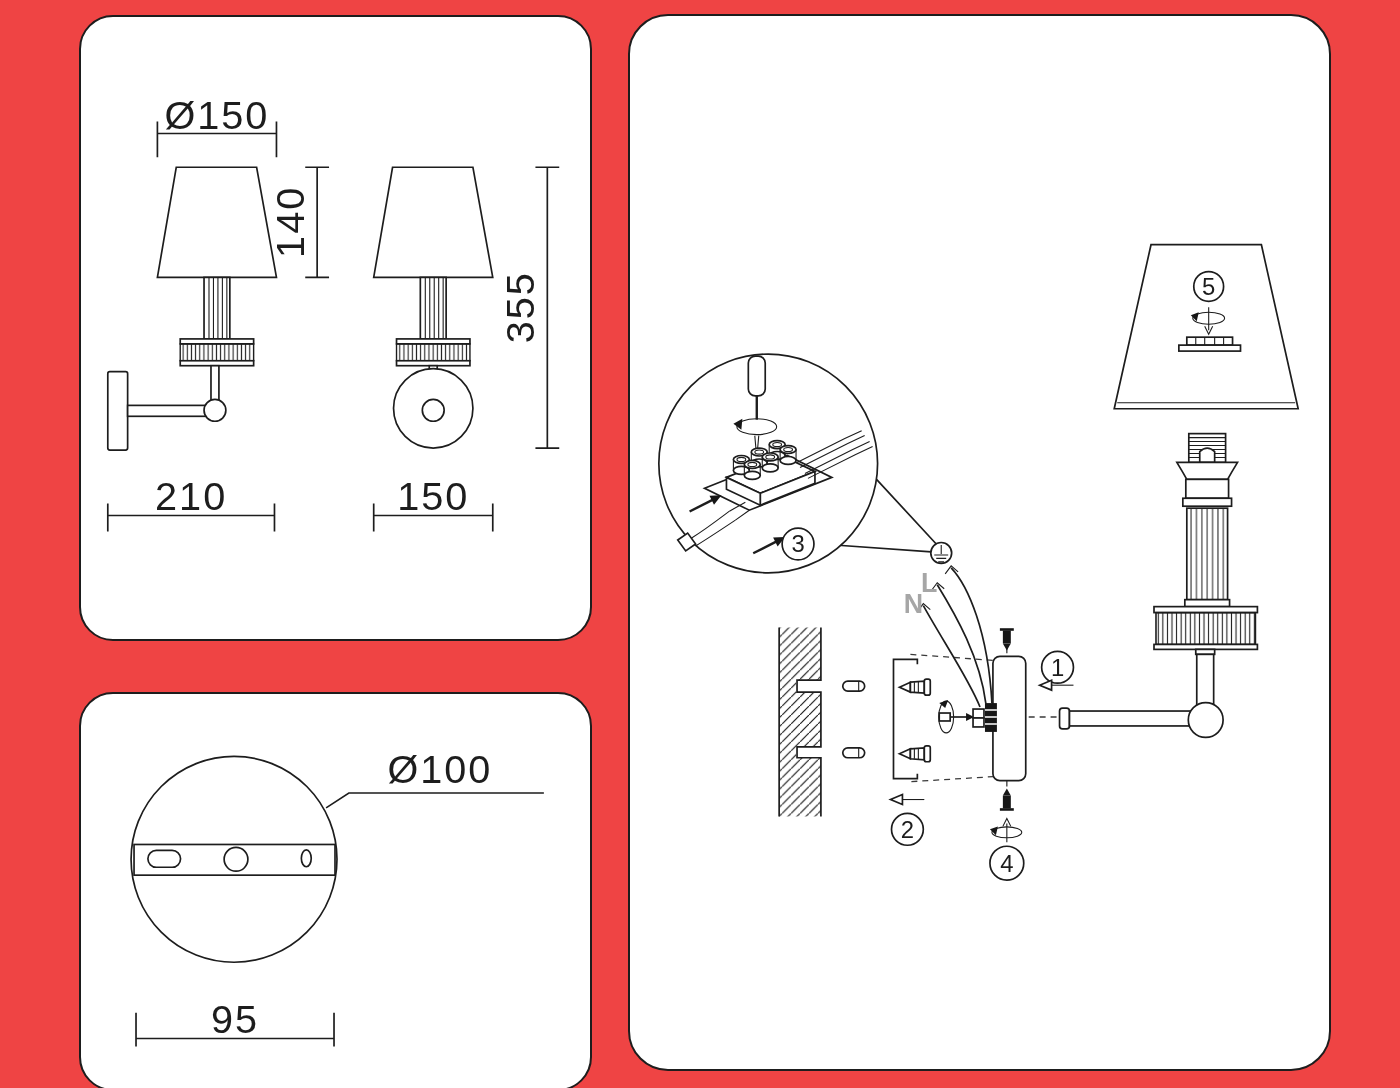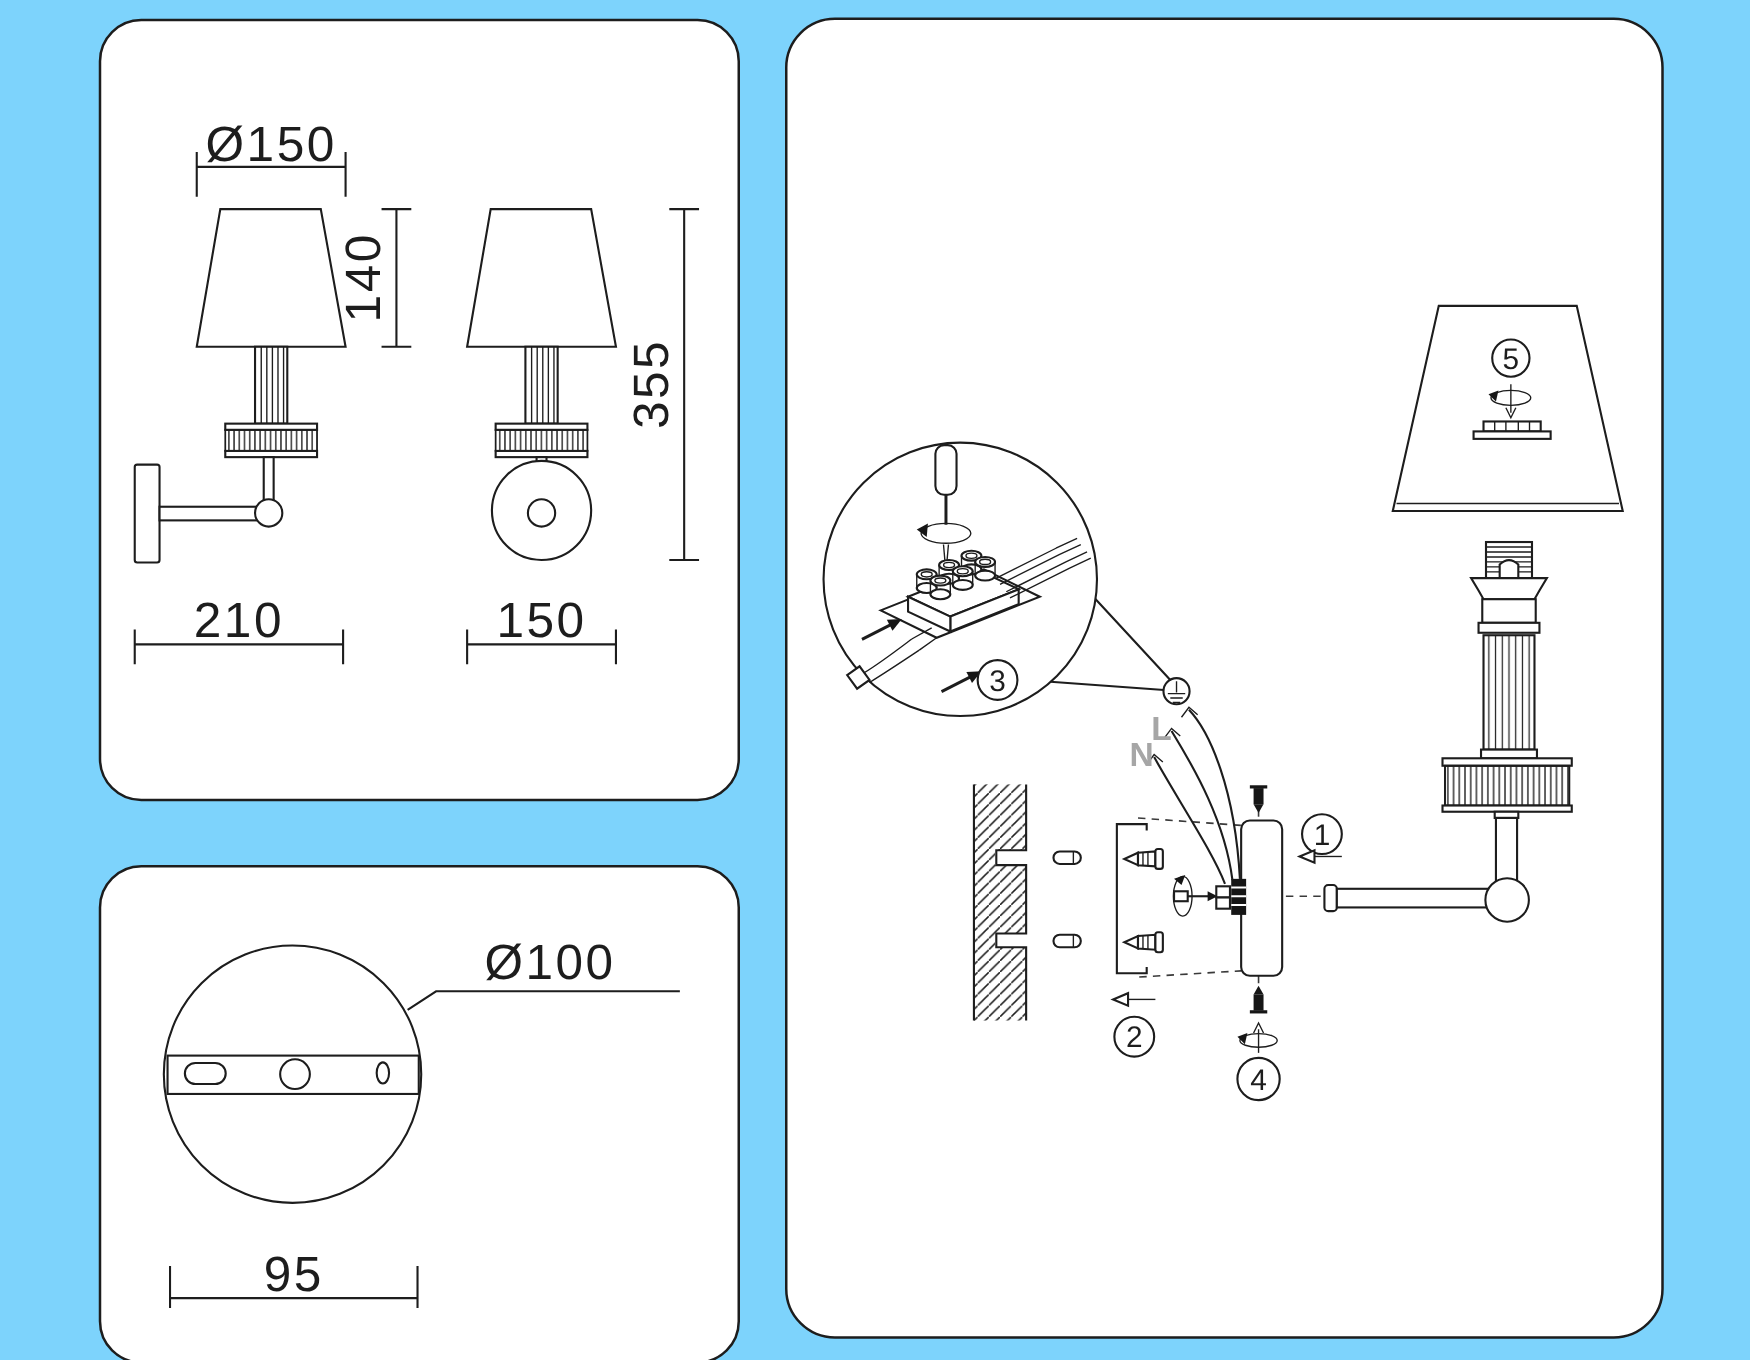--- a/index.html
+++ b/index.html
@@ -1,16 +1,16 @@
 <!DOCTYPE html>
 <html><head>
 <meta charset="utf-8">
 <style>
   html,body{margin:0;padding:0;background:#ffffff;}
-  .canvas{position:relative;width:1400px;height:1088px;background:#7dd3fc;overflow:hidden;
+  .canvas{position:relative;width:1400px;height:1088px;background:#ef4444;overflow:hidden;
           font-family:"Liberation Sans",sans-serif;}
   .panel{position:absolute;border:2.2px solid #1d1d1d;background:#ffffff;box-sizing:border-box;}
   .p1{left:79px;top:15px;width:513px;height:626px;border-radius:34px;}
   .p2{left:79px;top:672px;width:513px;height:399px;border-radius:34px;margin-top:20px;}
   .p3{left:628px;top:14px;width:703px;height:1057px;border-radius:40px;}
   .panel svg{display:block;width:100%;height:100%;}
   
   .ln{stroke:#1d1d1d;stroke-width:1.7;fill:none;}
   .lnf{stroke:#1d1d1d;stroke-width:1.7;fill:#ffffff;}
   .thin{stroke:#1d1d1d;stroke-width:1.1;fill:none;}

